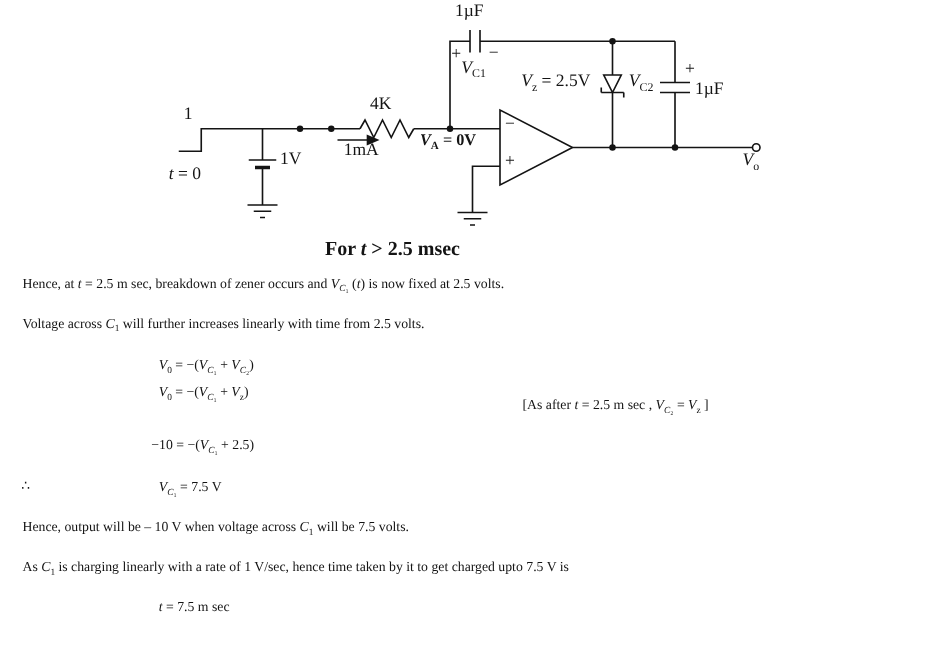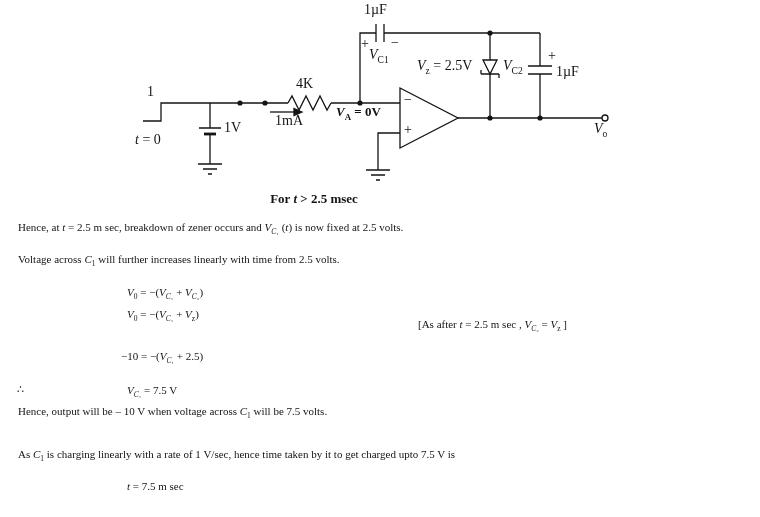--- a/index.html
+++ b/index.html
@@ -7,21 +7,21 @@
   body {
     position:relative; overflow:hidden; background:#ffffff; color:#141414;
     font-family:"Liberation Serif", serif;
   }
   .page { position:absolute; inset:0; }
   .circuit { position:absolute; left:0; top:0; width:628px; height:218px; }
   .circuit svg { position:absolute; left:0; top:0; }
   .lbl { position:absolute; font-size:14px; line-height:1.05; white-space:nowrap; }
   .lbl.small { font-size:13px;font-weight:bold; }
   .caption { position:absolute; left:0; top:191px; width:100%; text-align:center;
-             font-weight:bold; font-size:13px; }
+             font-weight:bold; font-size:16px; }
   .txt { position:absolute; font-size:11px; line-height:1.2; white-space:nowrap; }
   sub { font-size:68%; line-height:0; }
   i { font-style:italic; }
 </style>
 </head>
 <body>
 
 <div class="page">
 
   <div class="circuit">
@@ -98,18 +98,18 @@
     <div class="txt" style="left:127px;top:286px"><i>V</i><sub>0</sub> = −(<i>V</i><sub><i>C</i>₁</sub> + <i>V</i><sub><i>C</i>₂</sub>)</div>
 
     <div class="txt" style="left:127px;top:308px"><i>V</i><sub>0</sub> = −(<i>V</i><sub><i>C</i>₁</sub> + <i>V</i><sub>z</sub>)</div>
     <div class="txt" style="left:418px;top:318px">[As after <i>t</i> = 2.5 m sec , <i>V</i><sub><i>C</i>₂</sub> = <i>V</i><sub>z</sub> ]</div>
 
     <div class="txt" style="left:121px;top:350px">−10 = −(<i>V</i><sub><i>C</i>₁</sub> + 2.5)</div>
 
     <div class="txt" style="left:17px;top:383px">∴</div>
     <div class="txt" style="left:127px;top:384px"><i>V</i><sub><i>C</i>₁</sub> = 7.5 V</div>
 
-    <div class="txt" style="left:18px;top:405px">Hence, output will be – 10 V when voltage across <i>C</i><sub>1</sub> will be 7.5 volts.</div>
+    <div class="txt" style="left:18px;top:416px">Hence, output will be – 10 V when voltage across <i>C</i><sub>1</sub> will be 7.5 volts.</div>
     <div class="txt" style="left:18px;top:448px">As <i>C</i><sub>1</sub> is charging linearly with a rate of 1 V/sec, hence time taken by it to get charged upto 7.5 V is</div>
     <div class="txt" style="left:127px;top:480px"><i>t</i> = 7.5 m sec</div>
   </div>
 
 </div>
 
 </body></html>

